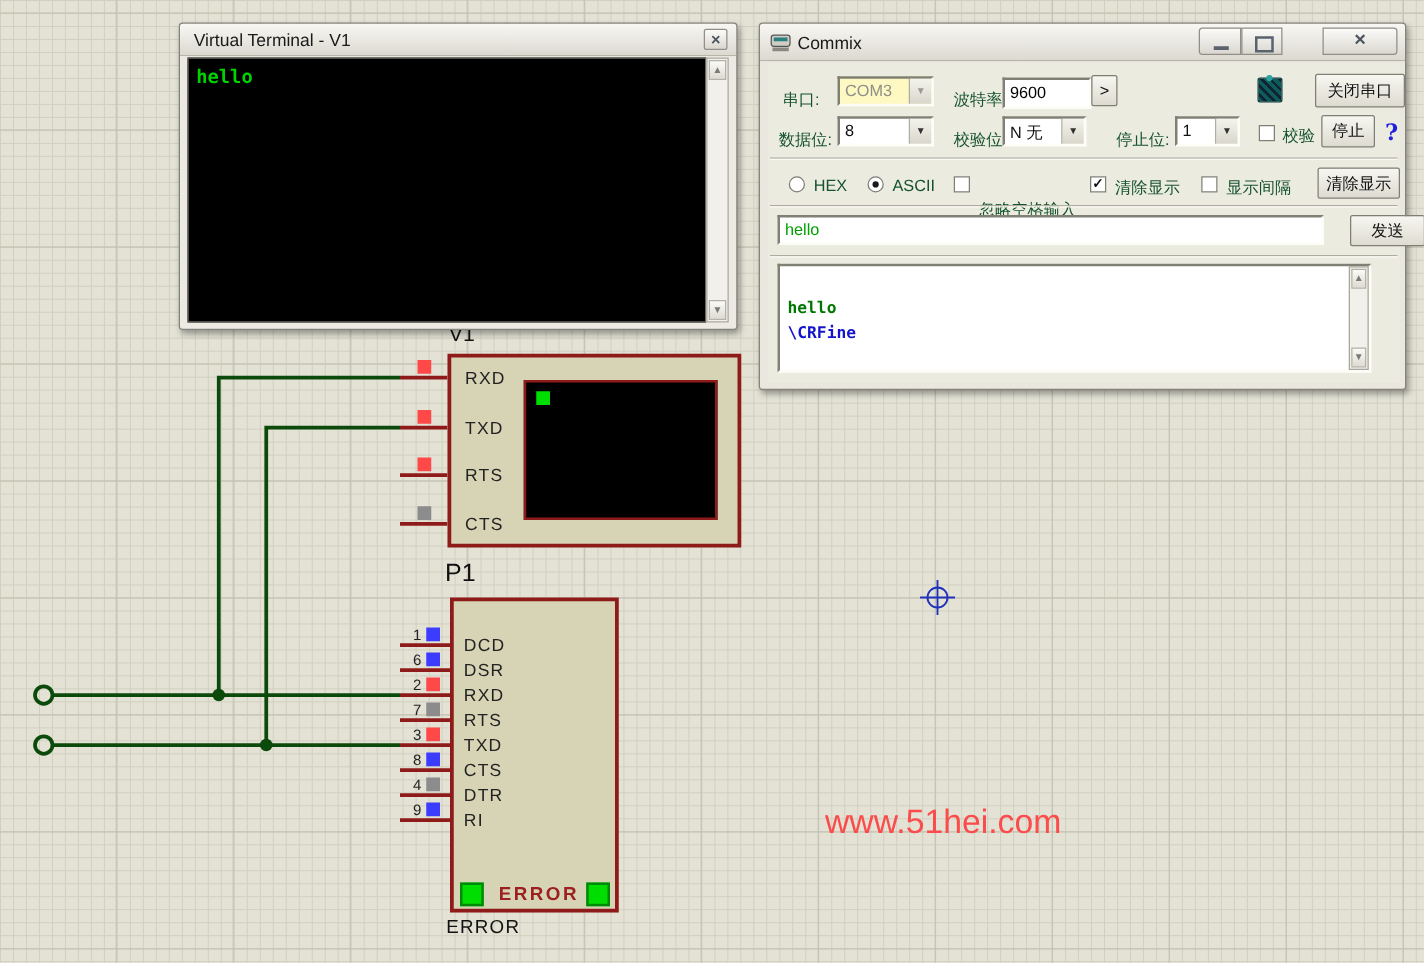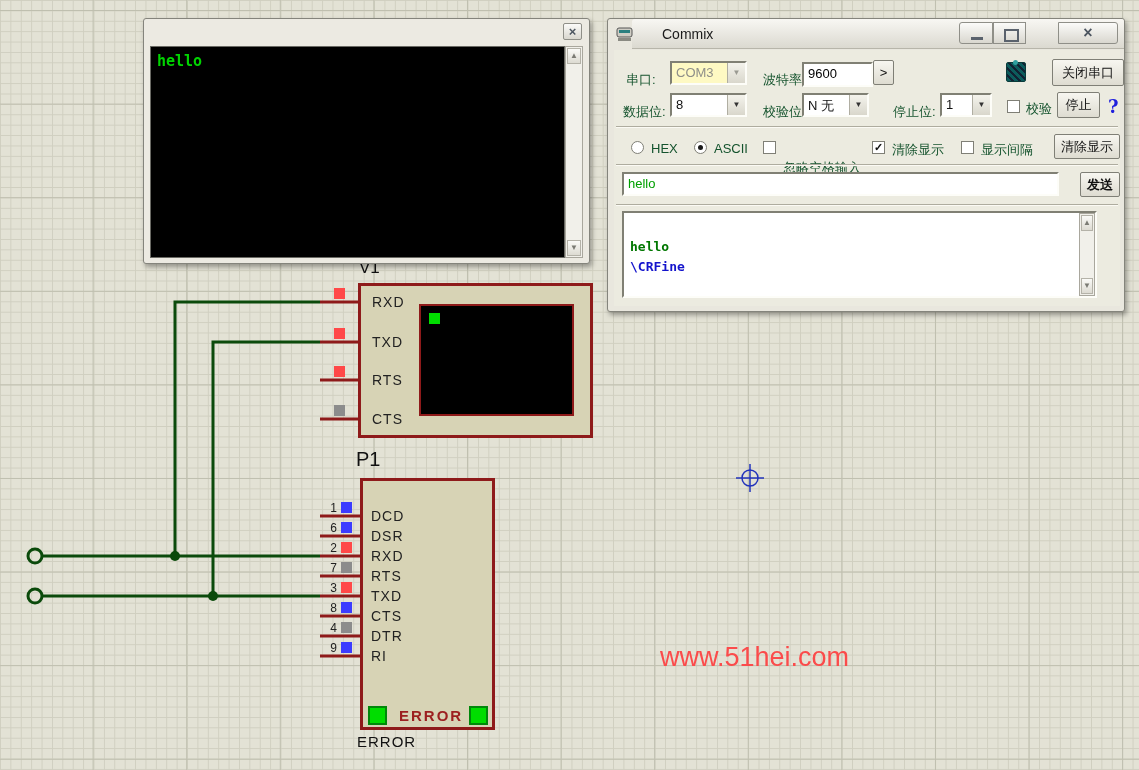--- a/index.html
+++ b/index.html
@@ -187,32 +187,35 @@
 <div class="pin-name" style="left:371px;top:628px;">DTR</div>
 <div class="pin-name" style="left:371px;top:648px;">RI</div>
 
 <div class="err-sq" style="left:368px;top:706px;"></div>
 <div class="error-text" style="left:399px;top:707px;">ERROR</div>
 <div class="err-sq" style="left:469px;top:706px;"></div>
 
 <div id="watermark">www.51hei.com</div>
 
 <div class="win" style="left:143px;top:18px;width:447px;height:246px;">
+  <div class="titlebar">
+    <span>Virtual Terminal - V1</span>
+  </div>
   <div class="winbtn" style="right:7px;top:4px;width:19px;height:17px;line-height:15px;font-size:13px;">×</div>
   <div id="vt-black">
     <div class="vt-line">hello</div>
   </div>
   <div class="vscroll" style="left:421px;top:27px;width:18px;height:212px;">
     <div class="varrow" style="top:1px;">▲</div>
     <div class="varrow" style="bottom:1px;">▼</div>
   </div>
 </div>
 
 <div class="win" style="left:607px;top:18px;width:518px;height:294px;background:#e9e7de;">
-  <div class="titlebar" style="height:30px;line-height:30px;padding-left:30px;margin-left:24px;">
+  <div class="titlebar" style="height:30px;line-height:30px;padding-left:30px;">
     <span>Commix</span>
   </div>
   <svg width="17" height="15" style="position:absolute;left:8px;top:8px;">
     <rect x="1" y="1" width="15" height="9" rx="2" fill="#cfcdc4" stroke="#555"></rect>
     <rect x="3" y="3" width="11" height="3" fill="#2a7f7f"></rect>
     <rect x="2" y="11" width="13" height="3" fill="#8a8a82"></rect>
   </svg>
 
   <div class="winbtn" style="right:131px;top:3px;width:34px;height:22px;border-radius:3px 0 0 3px;">
     <div style="position:absolute;left:11px;top:14px;width:12px;height:3px;background:#5a626d;"></div>
@@ -267,21 +270,21 @@
     <div class="cx-label" style="left:169px;top:109px;">忽略空格输入</div>
     <div class="cbox" style="left:258px;top:91px;">✓</div>
     <div class="cx-label" style="left:278px;top:91px;">清除显示</div>
     <div class="cbox" style="left:347px;top:91px;"></div>
     <div class="cx-label" style="left:367px;top:91px;">显示间隔</div>
     <div class="pbtn" style="left:440px;top:84px;width:66px;height:25px;line-height:23px;">清除显示</div>
 
     <div class="sep" style="top:114px;"></div>
 
     <div class="tbox" style="left:8px;top:122px;width:437px;height:24px;color:var(--send-green);">hello</div>
-    <div class="pbtn" style="left:466px;top:122px;width:40px;height:25px;line-height:23px;font-weight:bold;">发送</div>
+    <div class="pbtn" style="left:466px;top:122px;width:60px;height:25px;line-height:23px;">发送</div>
 
     <div class="sep" style="top:154px;"></div>
 
     <div id="cx-log">
       <div style="padding-top:24px;">
         <div class="log-line" style="color:var(--log-green);">hello</div>
         <div class="log-line" style="color:var(--log-blue);">\CRFine</div>
       </div>
       <div class="vscroll" style="right:0;top:0;width:16px;height:83px;">
         <div class="varrow" style="top:1px;">▲</div>

